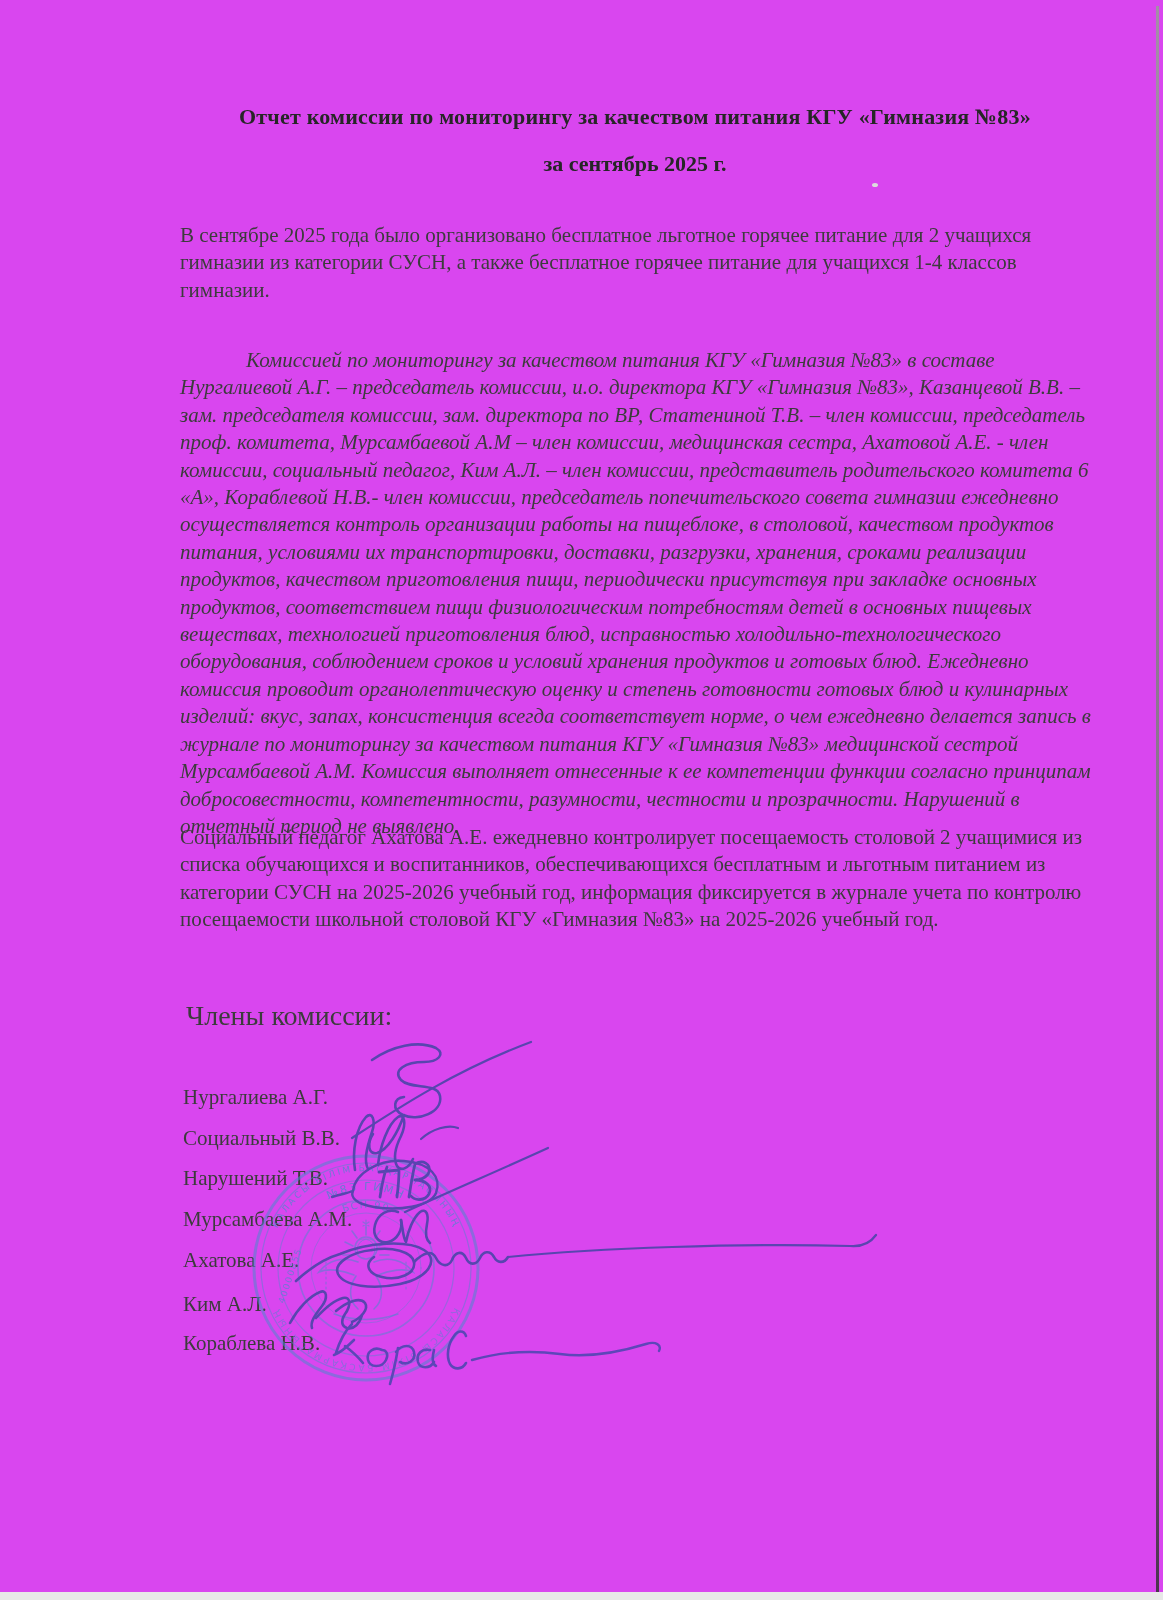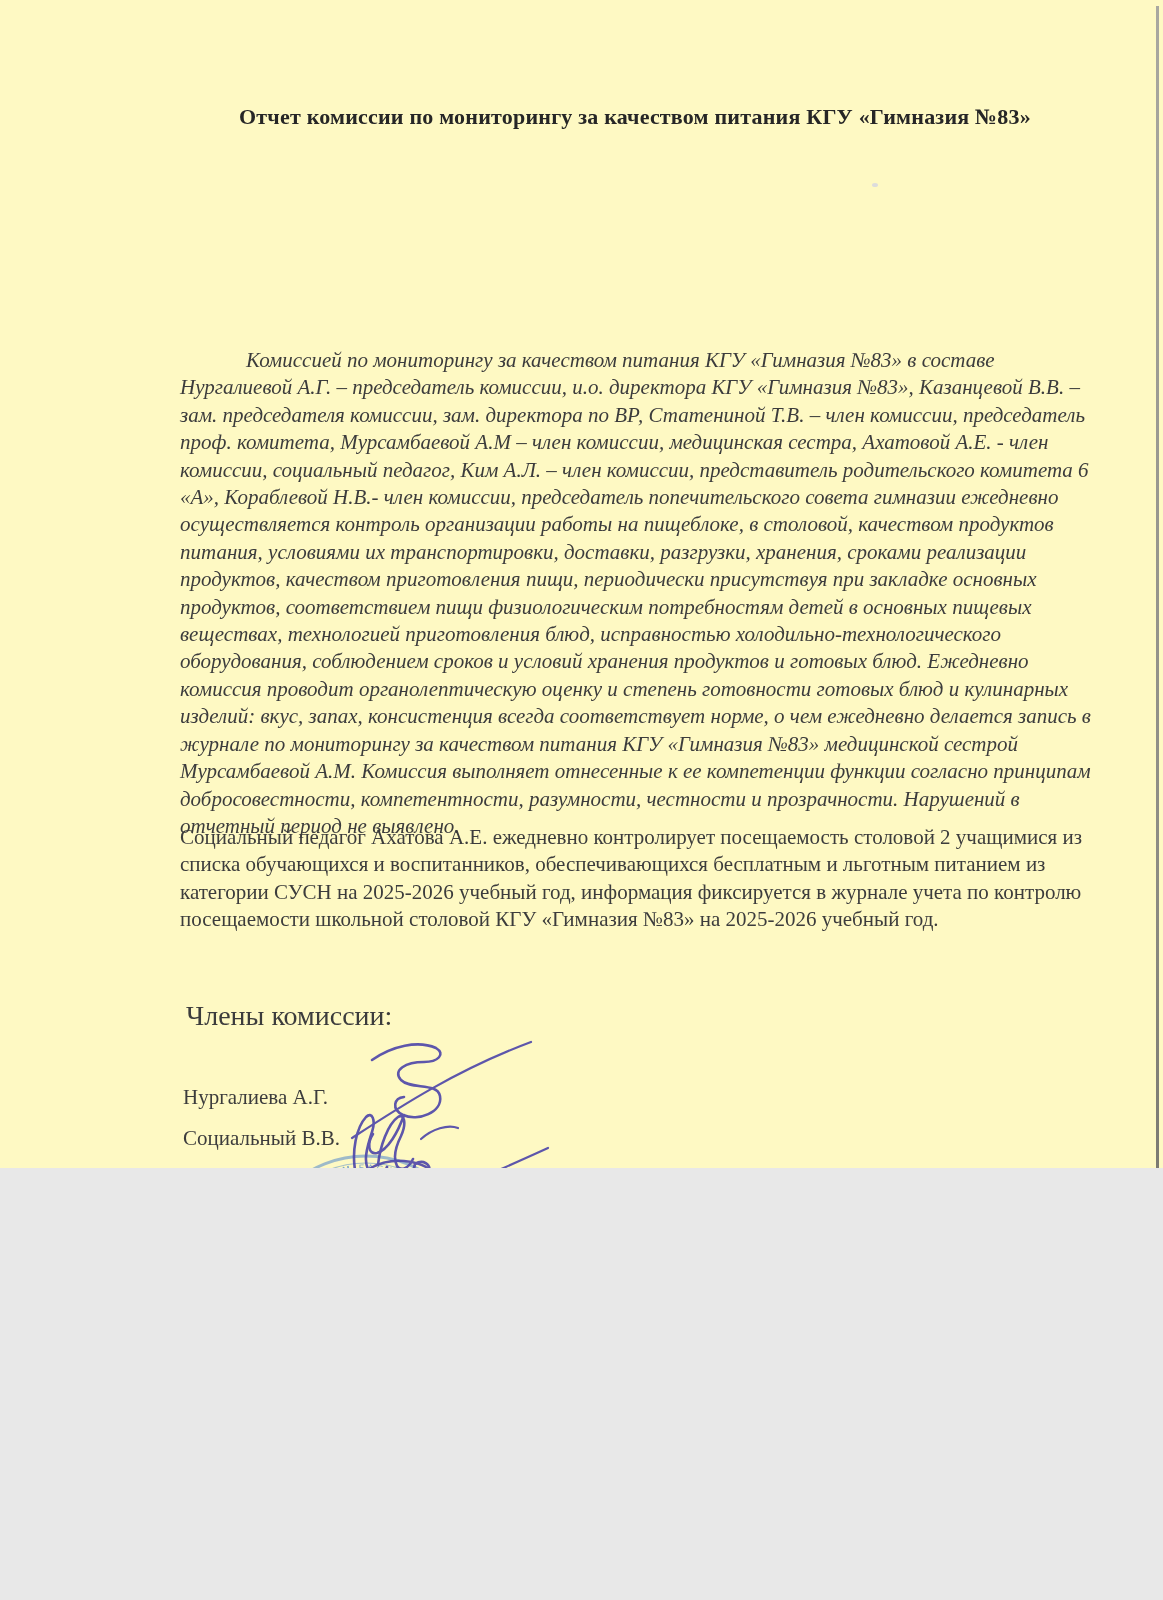--- a/index.html
+++ b/index.html
@@ -1,19 +1,19 @@
 <!DOCTYPE html>
 <html><head>
 <meta charset="utf-8">
 <style>
   html,body{margin:0;padding:0;background:#e8e8e8;}
   .page{
     position:relative;
-    width:1163px;height:1168px;
-    background:#fef9c3;
+    width:1163px;height:1592px;
+    background:#d946ef;
     overflow:hidden;
     font-family:"Liberation Serif","DejaVu Serif",serif;
     color:#3a3a3a;
   }
   .doc-title{
     position:absolute;left:180px;top:104px;width:910px;
     text-align:center;font-weight:bold;font-size:22px;color:#262626;
     letter-spacing:.2px;
   }
   .doc-subtitle{
@@ -46,21 +46,23 @@
     position:absolute;left:872px;top:183px;width:6px;height:4px;
     background:#dcdcdc;border-radius:50%;
   }
 </style>
 </head>
 <body>
 
 <div class="page">
 
   <div class="doc-title">Отчет комиссии по мониторингу за качеством питания КГУ «Гимназия №83»</div>
+  <div class="doc-subtitle">за сентябрь 2025 г.</div>
 
+  <div class="para p1">В сентябре 2025 года было организовано бесплатное льготное горячее питание для 2 учащихся гимназии из категории СУСН, а также бесплатное горячее питание для учащихся 1-4 классов гимназии.</div>
   <div class="para p2">Комиссией по мониторингу за качеством питания КГУ «Гимназия №83» в составе Нургалиевой А.Г. – председатель комиссии, и.о. директора КГУ «Гимназия №83», Казанцевой В.В. – зам. председателя комиссии, зам. директора по ВР,  Статениной Т.В. – член комиссии, председатель проф. комитета, Мурсамбаевой А.М – член комиссии, медицинская сестра, Ахатовой А.Е. - член комиссии, социальный педагог, Ким А.Л. – член комиссии, представитель родительского комитета 6 «А», Кораблевой Н.В.- член комиссии, председатель попечительского совета гимназии ежедневно осуществляется контроль организации работы на пищеблоке, в столовой, качеством продуктов питания, условиями их транспортировки, доставки, разгрузки, хранения, сроками реализации продуктов, качеством приготовления пищи, периодически присутствуя при закладке основных продуктов, соответствием пищи физиологическим потребностям детей в основных пищевых веществах, технологией приготовления блюд, исправностью холодильно-технологического оборудования, соблюдением сроков и условий хранения продуктов и готовых блюд. Ежедневно комиссия проводит органолептическую оценку и степень готовности готовых блюд и кулинарных изделий: вкус, запах, консистенция всегда соответствует норме, о чем ежедневно делается запись в журнале по мониторингу за качеством питания КГУ «Гимназия №83» медицинской сестрой Мурсамбаевой А.М. Комиссия выполняет отнесенные к ее компетенции функции согласно принципам добросовестности, компетентности, разумности, честности и прозрачности. Нарушений в отчетный период не выявлено.</div>
   <div class="para p3">Социальный педагог Ахатова А.Е.  ежедневно контролирует посещаемость столовой 2 учащимися из списка обучающихся и воспитанников, обеспечивающихся бесплатным и льготным питанием из категории СУСН на 2025-2026 учебный год, информация фиксируется в журнале учета по контролю посещаемости школьной столовой КГУ «Гимназия №83» на 2025-2026 учебный год.</div>
 
   <div class="members-label">Члены комиссии:</div>
 
   <div class="member" style="top:1085px">Нургалиева А.Г.</div>
   <div class="member" style="top:1126px">Социальный В.В.</div>
   <div class="member" style="top:1166px">Нарушений Т.В.</div>
   <div class="member" style="top:1207px">Мурсамбаева А.М.</div>
   <div class="member" style="top:1248px">Ахатова А.Е.</div>

